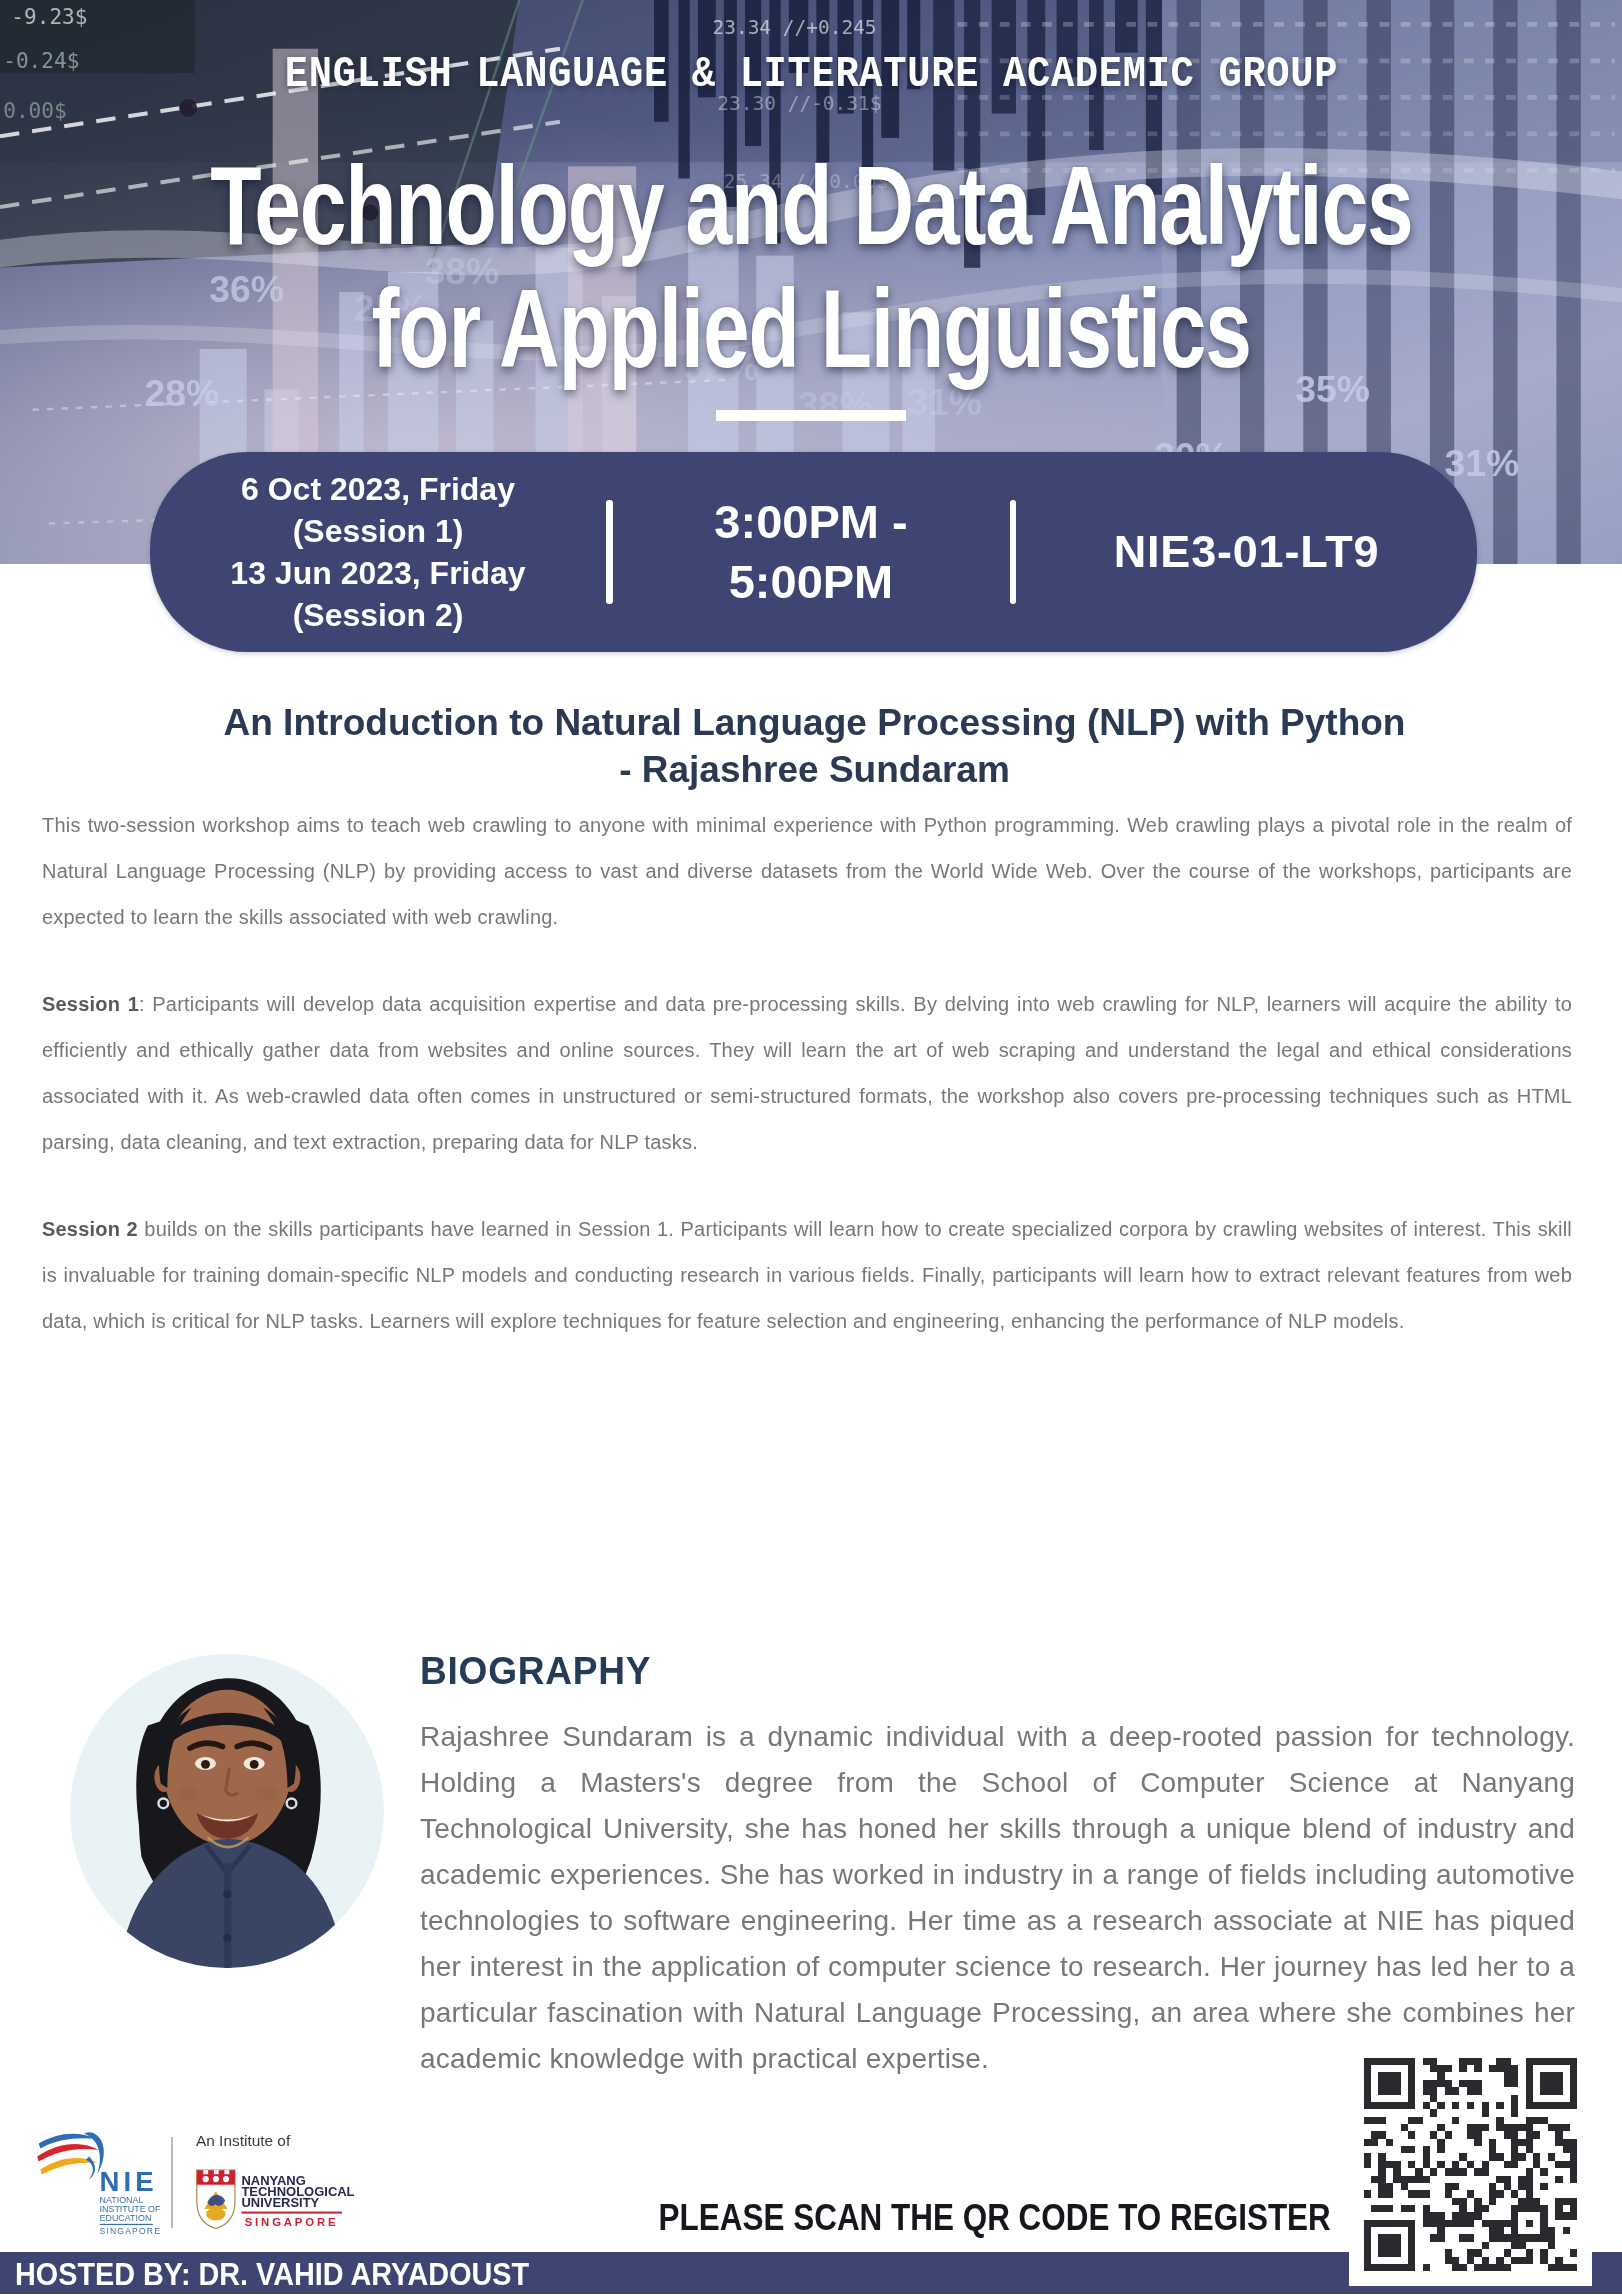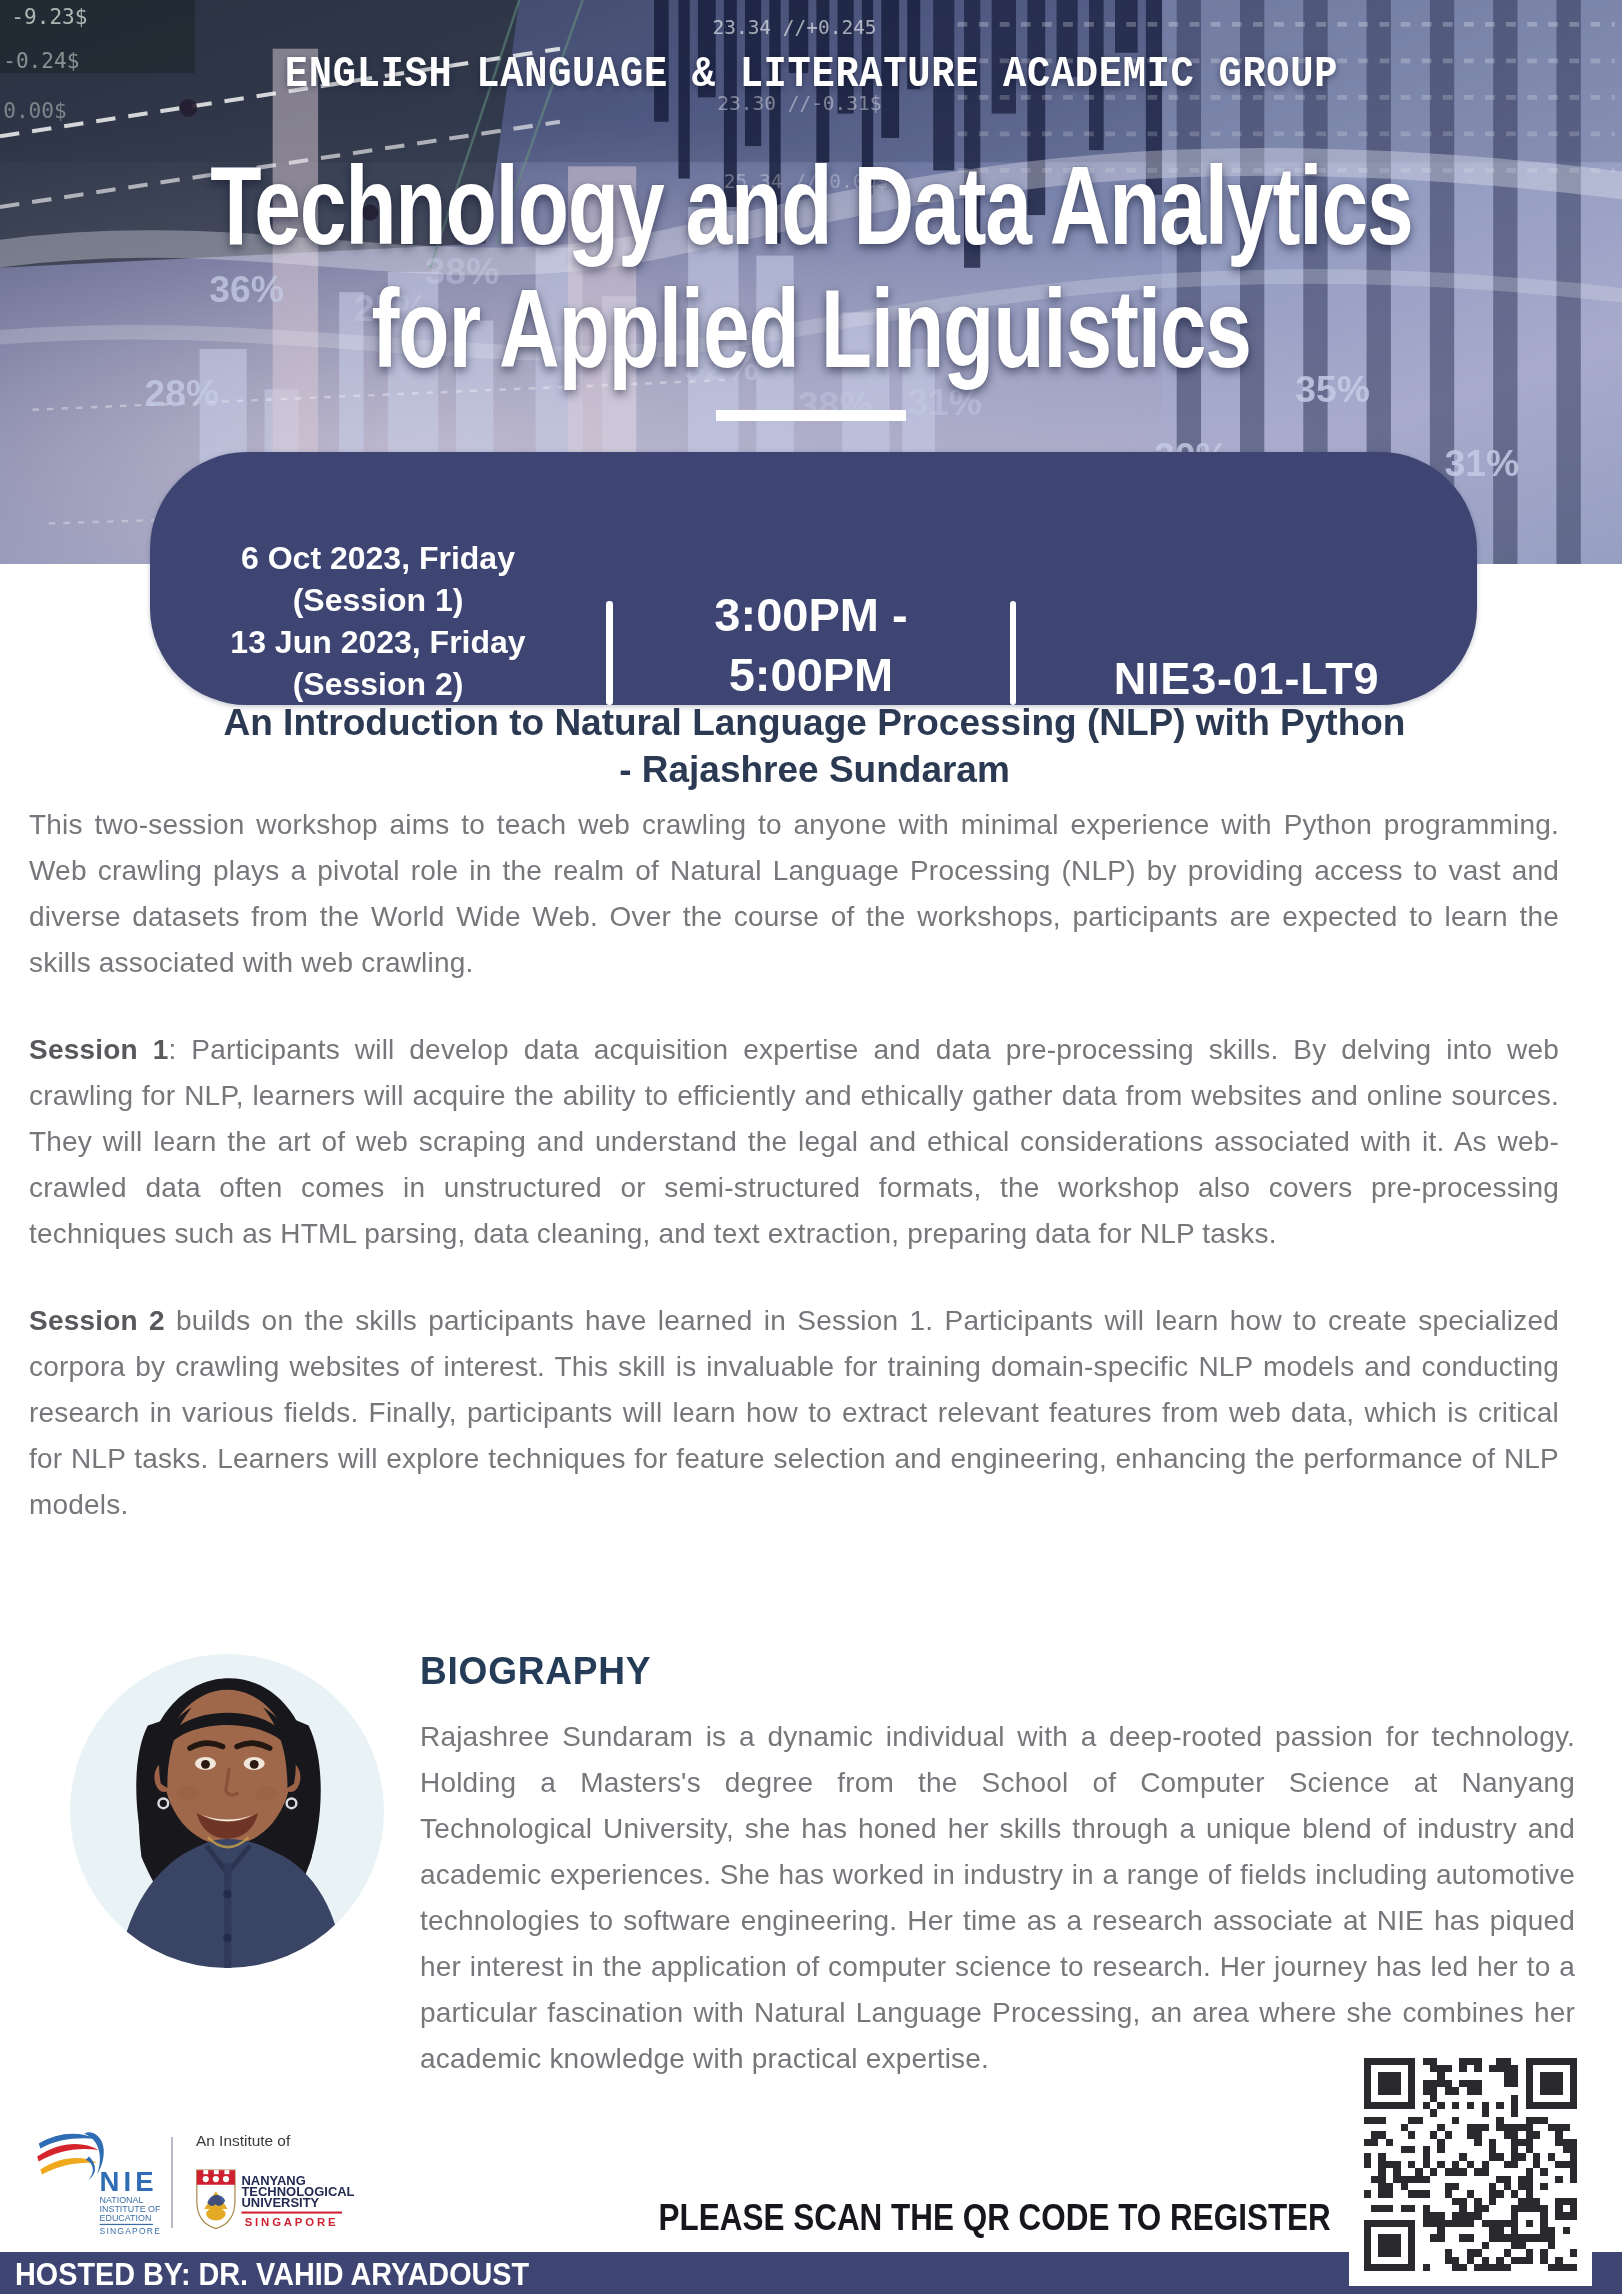--- a/index.html
+++ b/index.html
@@ -11,33 +11,33 @@
   .hdr-sub{position:absolute;left:0;right:0;top:49px;text-align:center;color:#fff;
            font-size:44px;font-weight:700;white-space:nowrap;
            text-shadow:0 2.4px 6.5px rgba(20,25,50,.5);font-family:Liberation Mono, monospace;}
   .hdr-sub .cx{display:inline-block;transform:scaleX(.88);letter-spacing:0.8px;}
   .hdr-title{position:absolute;left:0;right:0;top:144px;text-align:center;color:#fff;
              font-weight:700;font-size:112px;line-height:123px;
              text-shadow:0 4px 11.4px rgba(15,20,45,.55),0 0 1.6px rgba(15,20,45,.3);}
   .hdr-title .cx{display:inline-block;transform:scaleX(.75);white-space:nowrap;letter-spacing:-1.6px;}
   .title-dash{position:absolute;left:716px;top:410px;width:190px;height:10.5px;background:#fff;}
   
-  .pill{position:absolute;left:150px;top:452px;width:1327px;height:253px;background:#3e4573;
-        border-radius:97px;display:flex;align-items:flex-end;color:#fff;
+  .pill{position:absolute;left:150px;top:452px;width:1327px;height:200px;background:#3e4573;
+        border-radius:97px;display:flex;align-items:center;color:#fff;
         box-shadow:0 1.6px 4.9px rgba(40,45,80,.25);}
   .pill .col{text-align:center;font-weight:700;}
   .col-dates{width:456px;font-size:32px;line-height:42px;}
   .col-time{width:397px;font-size:47px;line-height:60px;}
   .col-venue{width:461px;font-size:45px;letter-spacing:0.8px;}
   .pill .vbar{width:6.5px;height:104px;background:#fff;border-radius:3.2px;}
   
   .ws-head{position:absolute;left:6px;right:0;top:699px;text-align:center;color:#2b3a52;
            font-weight:700;font-size:37px;line-height:47px;}
-  .ws-body{position:absolute;left:29px;top:802px;width:1530px;color:#76777b;
-           font-size:28px;line-height:46px;text-align:justify;letter-spacing:0.2px;}
+  .ws-body{position:absolute;left:42px;top:802px;width:1530px;color:#76777b;
+           font-size:20px;line-height:46px;text-align:justify;letter-spacing:0.2px;}
   .ws-body p{margin:0;}
   .ws-body p + p{margin-top:41px;}
   .ws-body b{color:#58595d;font-weight:700;}
   
   .avatar{position:absolute;left:70px;top:1654px;width:314px;height:314px;}
   .bio-head{position:absolute;left:420px;top:1649px;color:#243c58;font-size:39px;
             font-weight:700;letter-spacing:0.8px;transform:scaleX(.95);transform-origin:0 50%;}
   .bio-text{position:absolute;left:420px;top:1714px;width:1155px;color:#76777b;
             font-size:28px;line-height:46px;text-align:justify;letter-spacing:0.2px;}
   

